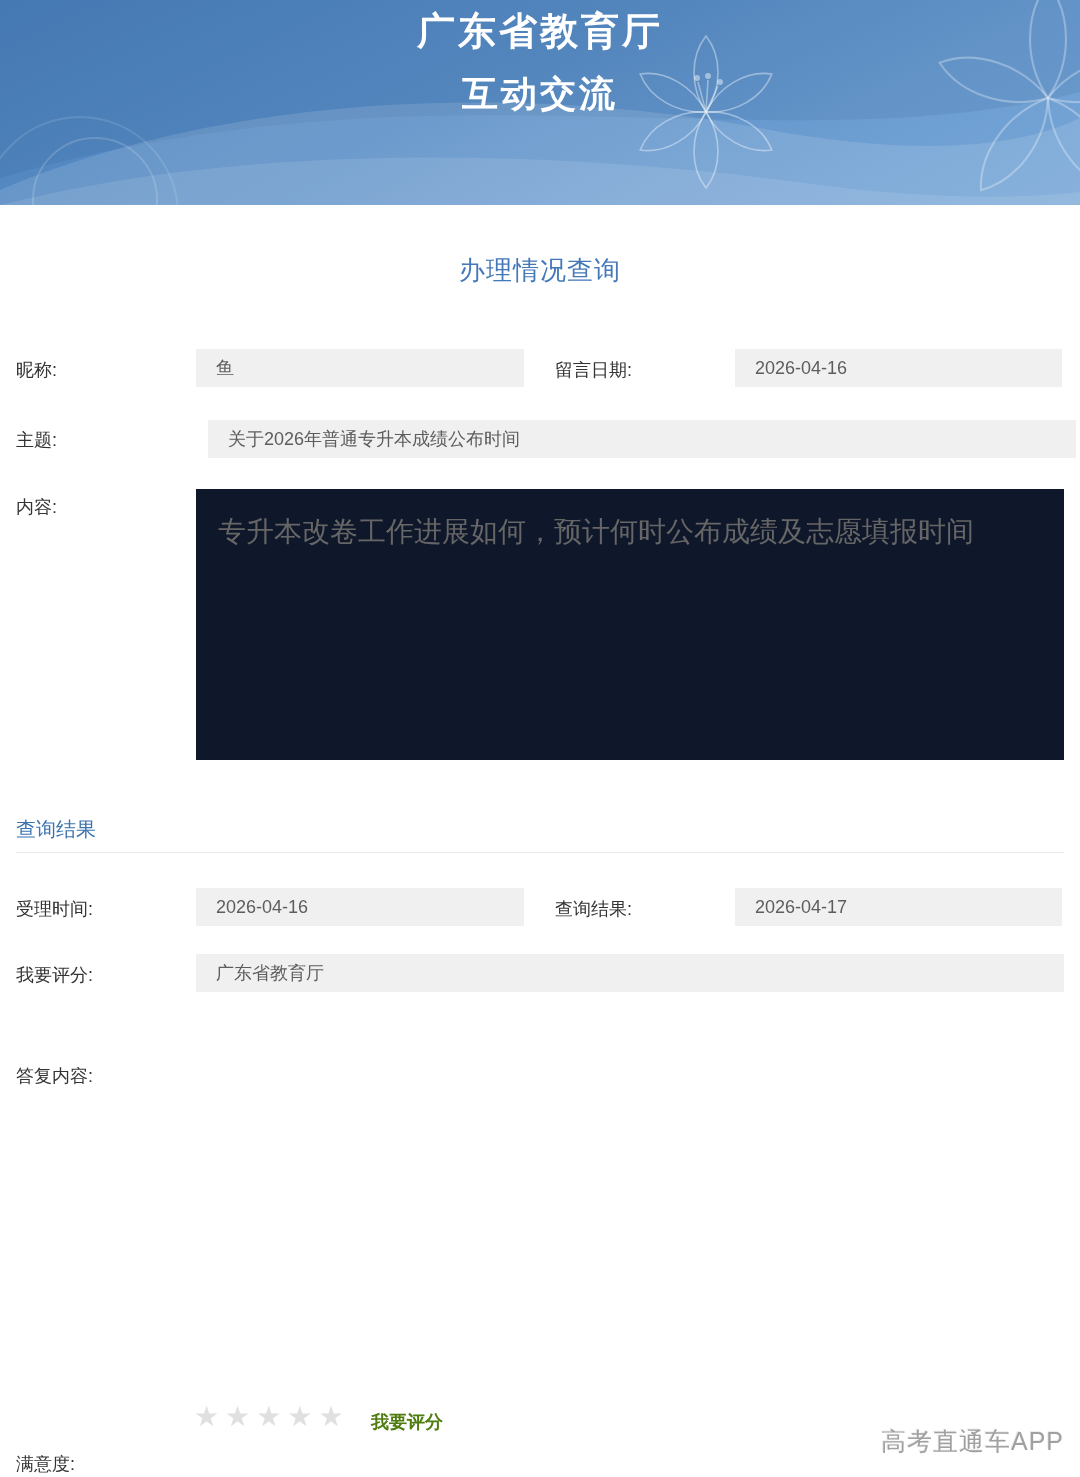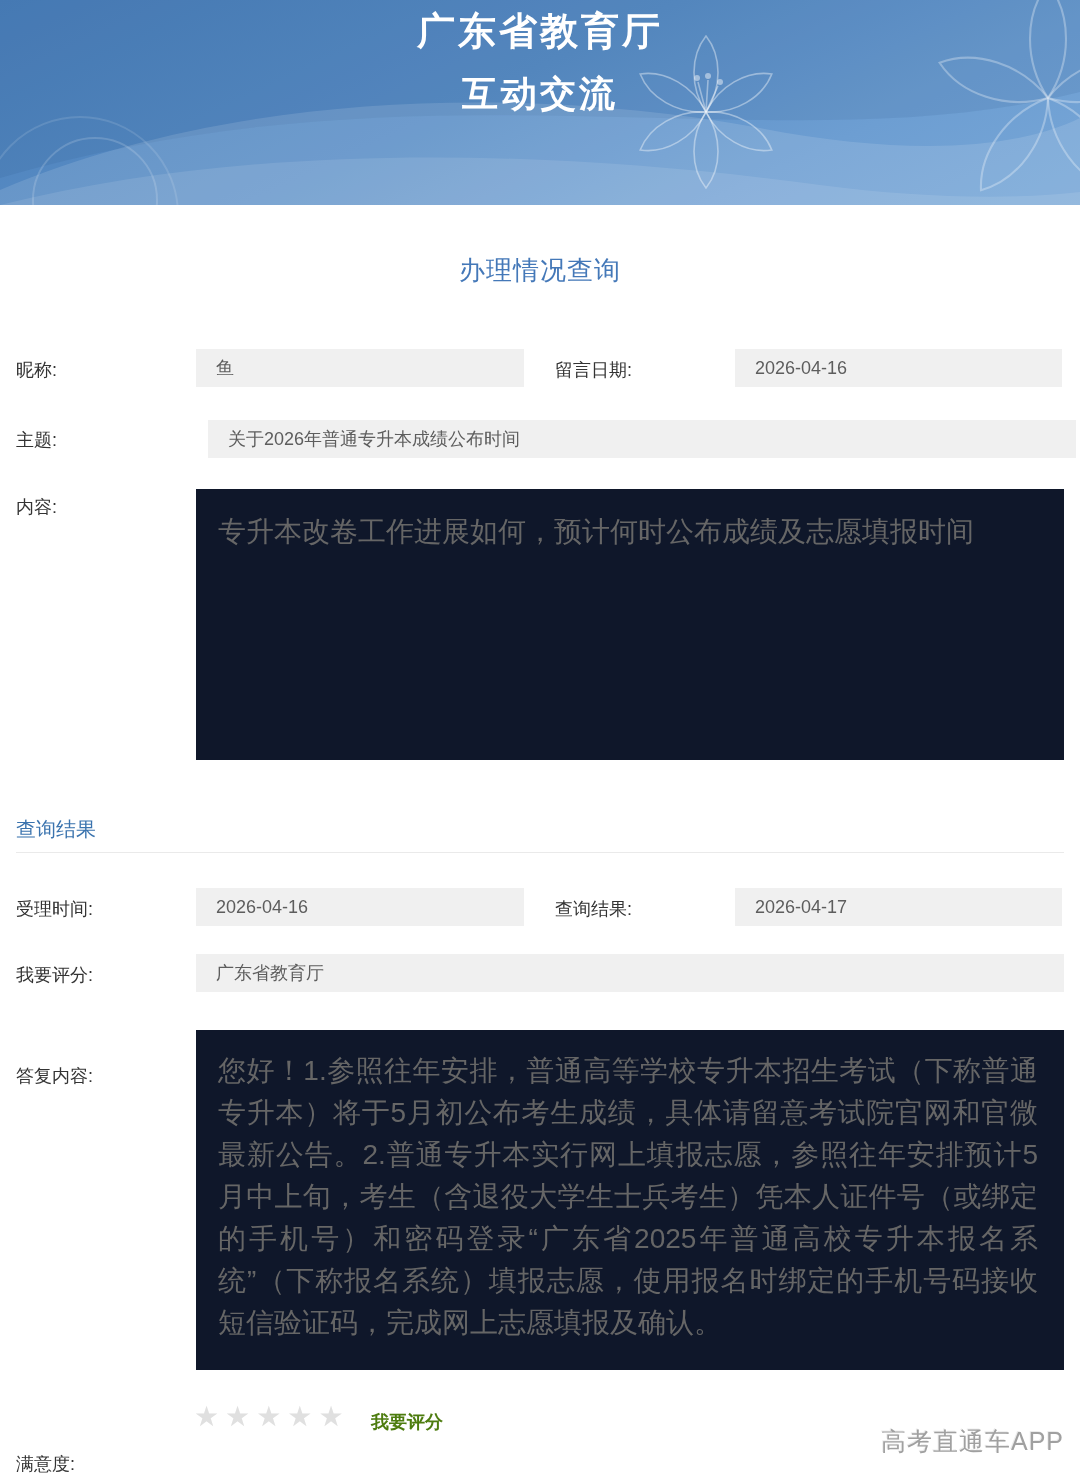--- a/index.html
+++ b/index.html
@@ -125,21 +125,20 @@
   <div class="lbl l-accept">受理时间:</div>
   <div class="field f-accept">2026-04-16</div>
 
   <div class="lbl l-replytime">查询结果:</div>
   <div class="field f-replytime">2026-04-17</div>
 
   <div class="lbl l-unit">我要评分:</div>
   <div class="field f-unit">广东省教育厅</div>
 
   <div class="lbl l-replycontent">答复内容:</div>
-  <div class="area f-replycontent">您好！1.参照往年安排，普通高等学校专升本招生考试（下称普通专升本）将于5月初公布考生成绩，具体请留意考试院官网和官微最新公告。2.普通专升本实行网上填报志愿，参照往年安排预计5月中上旬，考生（含退役大学生士兵考生）凭本人证件号（或绑定的手机号）和密码登录“广东省2025年普通高校专升本报名系统”（下称报名系统）填报志愿，使用报名时绑定的手机号码接收短信验证码，完成网上志愿填报及确认。</div>
 
   <div class="lbl l-satisfaction">满意度:</div>
   <div class="stars"><span class="star">★</span><span class="star">★</span><span class="star">★</span><span class="star">★</span><span class="star">★</span></div>
   <a class="rate-link">我要评分</a>
 
   <div class="watermark">高考直通车APP</div>
 
 </div>
 
 </body></html>

